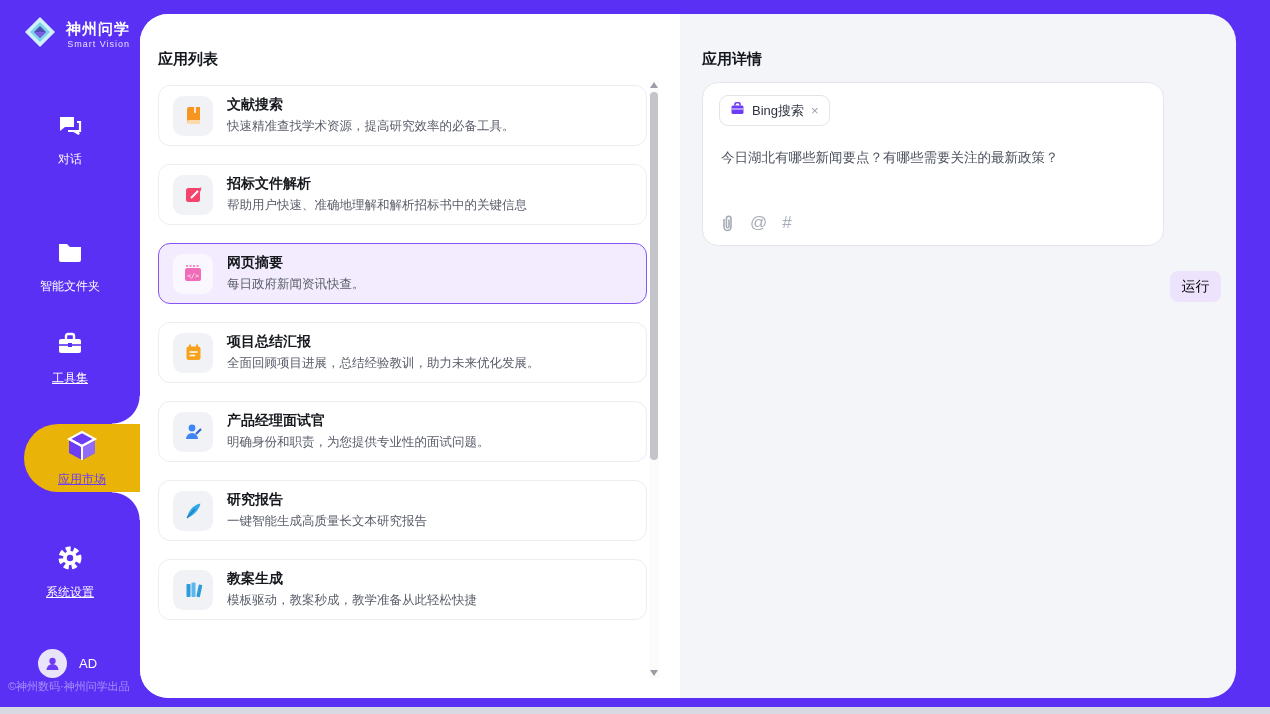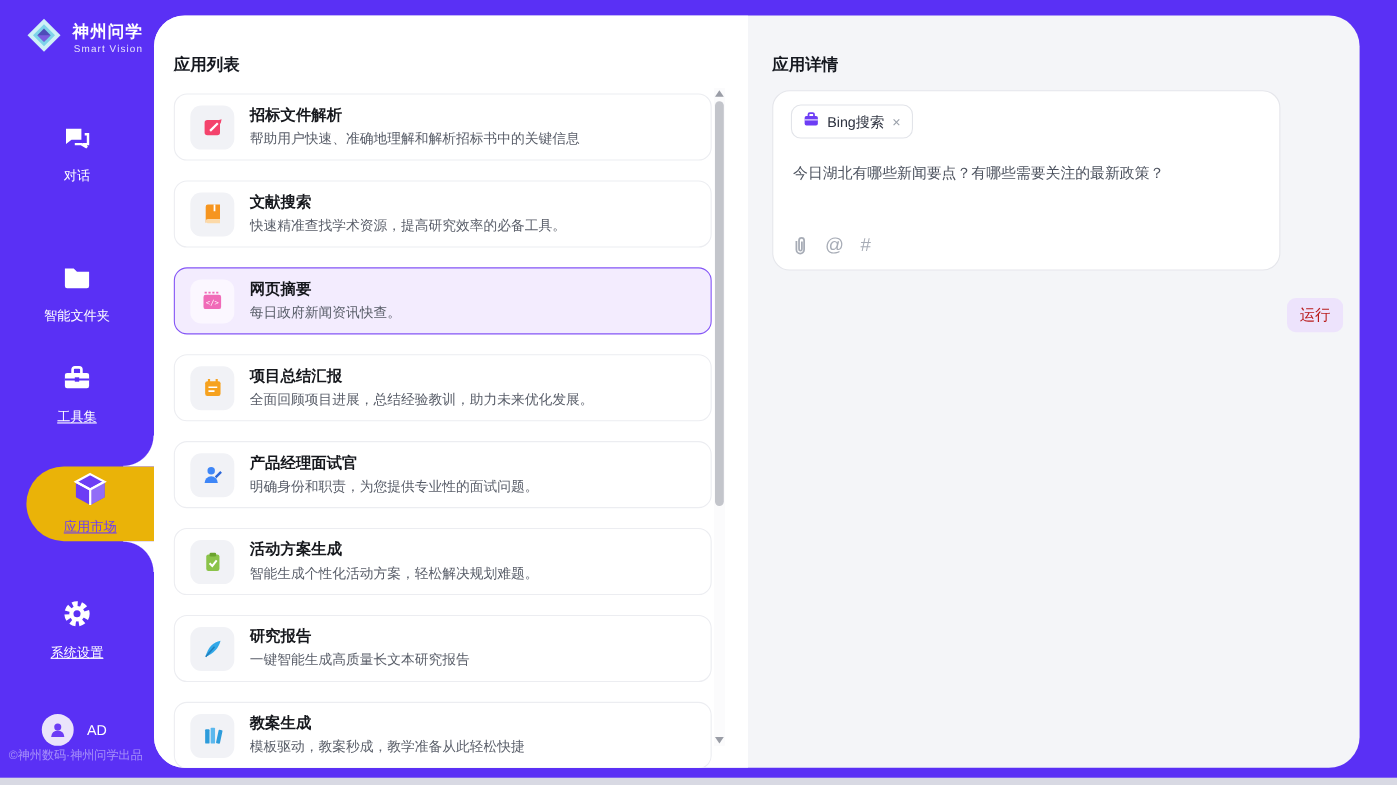--- a/index.html
+++ b/index.html
@@ -38,21 +38,21 @@
   .detail-card { position:absolute; left:562px; top:68px; width:462px; height:164px;
                  background:#fff; border:1px solid #E5E6EB; border-radius:16px; }
   .tool-tag { position:absolute; left:16px; top:12px; height:31px; display:inline-flex; align-items:center;
               gap:7px; padding:0 10px; border:1px solid #E2E4E9; border-radius:9px; background:#fff; }
   .tool-tag-label { font-size:13px; color:#2E3340; }
   .tag-close { font-size:13px; color:#9AA0AA; cursor:pointer; line-height:1; }
   .prompt-text { position:absolute; left:18px; top:66px; right:18px; font-size:13.5px; color:#4C525E; cursor:text; }
   .input-toolbar { position:absolute; left:16px; bottom:12px; display:flex; align-items:center; gap:15px; color:#A7ACB6; }
   .tb-icon { font-size:17px; cursor:pointer; display:flex; align-items:center; }
   .run-btn { position:absolute; left:1030px; top:257px; width:51px; height:31px; border:none;
-             background:#EDE3FC; color:#b91c1c; font-size:14px; border-radius:8px; cursor:pointer;
+             background:#EDE3FC; color:#000000; font-size:14px; border-radius:8px; cursor:pointer;
              font-family:inherit; }
 
   
   .sidebar { position:absolute; left:0; top:0; width:140px; height:707px; color:#fff; }
   .logo-row { position:absolute; left:22px; top:14px; display:flex; align-items:center; gap:8px; }
   .logo-text-main { font-size:15px; font-weight:bold; letter-spacing:1px; }
   .logo-text-sub { font-size:9px; color:rgba(255,255,255,0.85); letter-spacing:1px;text-align:right; }
   .nav-item { position:absolute; left:0; width:140px; display:flex; flex-direction:column; align-items:center;
               gap:7px; cursor:pointer; }
   .nav-label { font-size:12px; color:#fff; }
@@ -166,42 +166,42 @@
   <div class="shell">
     <div class="middle-panel"></div>
 
     <div class="panel-title t-list">应用列表</div>
 
     <div class="cards">
 
       <div class="app-card">
         <span class="icon-tile">
           <svg width="21" height="21" viewBox="0 0 21 21">
+            <path d="M4 4 a2 2 0 0 1 2 -2 h11 v15 h-11 a2 2 0 0 0 -2 2 z" fill="#F6951F"></path>
+            <path d="M4 17 a2 2 0 0 1 2 -2 h11 v4 h-11 a2 2 0 0 1 -2 -2 z" fill="#FCD9A8"></path>
+            <line x1="12" y1="2" x2="12" y2="8" stroke="#fff" stroke-width="1.6"></line>
+          </svg>
+        </span>
+        <span class="app-meta">
+          <span class="app-name">文献搜索</span>
+          <span class="app-desc">快速精准查找学术资源，提高研究效率的必备工具。</span>
+        </span>
+      </div>
+
+      <div class="app-card">
+        <span class="icon-tile">
+          <svg width="21" height="21" viewBox="0 0 21 21">
             <rect x="3" y="4" width="14" height="14" rx="2.5" fill="#F4436C"></rect>
             <line x1="8" y1="14" x2="15" y2="7" stroke="#fff" stroke-width="2"></line>
             <polygon points="14.5,4.5 17.5,7.5 18.5,3.5" fill="#F4436C"></polygon>
           </svg>
         </span>
         <span class="app-meta">
           <span class="app-name">招标文件解析</span>
           <span class="app-desc">帮助用户快速、准确地理解和解析招标书中的关键信息</span>
-        </span>
-      </div>
-
-      <div class="app-card">
-        <span class="icon-tile">
-          <svg width="21" height="21" viewBox="0 0 21 21">
-            <path d="M4 4 a2 2 0 0 1 2 -2 h11 v15 h-11 a2 2 0 0 0 -2 2 z" fill="#F6951F"></path>
-            <path d="M4 17 a2 2 0 0 1 2 -2 h11 v4 h-11 a2 2 0 0 1 -2 -2 z" fill="#FCD9A8"></path>
-            <line x1="12" y1="2" x2="12" y2="8" stroke="#fff" stroke-width="1.6"></line>
-          </svg>
-        </span>
-        <span class="app-meta">
-          <span class="app-name">文献搜索</span>
-          <span class="app-desc">快速精准查找学术资源，提高研究效率的必备工具。</span>
         </span>
       </div>
 
       <div class="app-card selected">
         <span class="icon-tile">
           <svg width="22" height="22" viewBox="0 0 22 22">
             <rect x="3" y="5" width="16" height="13" rx="2" fill="#F06BB8"></rect>
             <line x1="4" y1="3" x2="18" y2="3" stroke="#F06BB8" stroke-width="1.6" stroke-dasharray="2 1.5"></line>
             <text x="11" y="14.5" font-size="6.5" fill="#fff" text-anchor="middle" font-family="monospace">&lt;/&gt;</text>
           </svg>
@@ -235,33 +235,20 @@
             <path d="M3 18 a6 6 0 0 1 12 0 z" fill="#3E86F7"></path>
             <line x1="13" y1="13" x2="18" y2="8" stroke="#2B66D9" stroke-width="2.2"></line>
           </svg>
         </span>
         <span class="app-meta">
           <span class="app-name">产品经理面试官</span>
           <span class="app-desc">明确身份和职责，为您提供专业性的面试问题。</span>
         </span>
       </div>
 
-      <div class="app-card">
-        <span class="icon-tile">
-          <svg width="21" height="21" viewBox="0 0 21 21">
-            <rect x="4.5" y="4" width="12" height="15" rx="2" fill="#8BC34A"></rect>
-            <rect x="7.5" y="2.5" width="6" height="3.5" rx="1.2" fill="#6BA32E"></rect>
-            <polyline points="7.5,12 10,14.5 14,9.5" fill="none" stroke="#fff" stroke-width="1.8"></polyline>
-          </svg>
-        </span>
-        <span class="app-meta">
-          <span class="app-name">活动方案生成</span>
-          <span class="app-desc">智能生成个性化活动方案，轻松解决规划难题。</span>
-        </span>
-      </div>
 
       <div class="app-card">
         <span class="icon-tile">
           <svg width="21" height="21" viewBox="0 0 21 21">
             <path d="M4 18 C5.5 10 11 4.5 17.5 3.5 C16 10 11 15.5 4 18 Z" fill="#31A8E8"></path>
             <line x1="4" y1="18" x2="12" y2="9" stroke="#1E7FBE" stroke-width="1.4"></line>
           </svg>
         </span>
         <span class="app-meta">
           <span class="app-name">研究报告</span>

